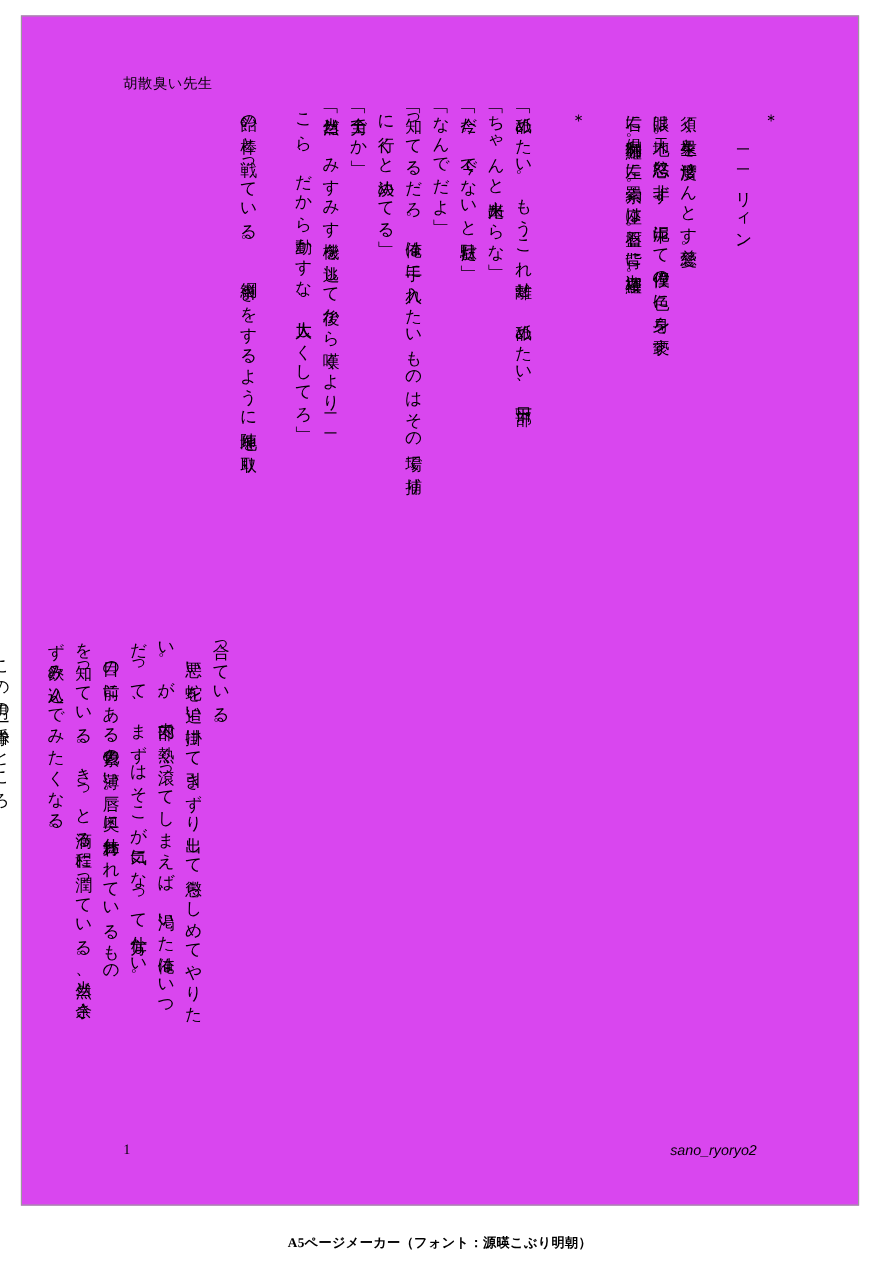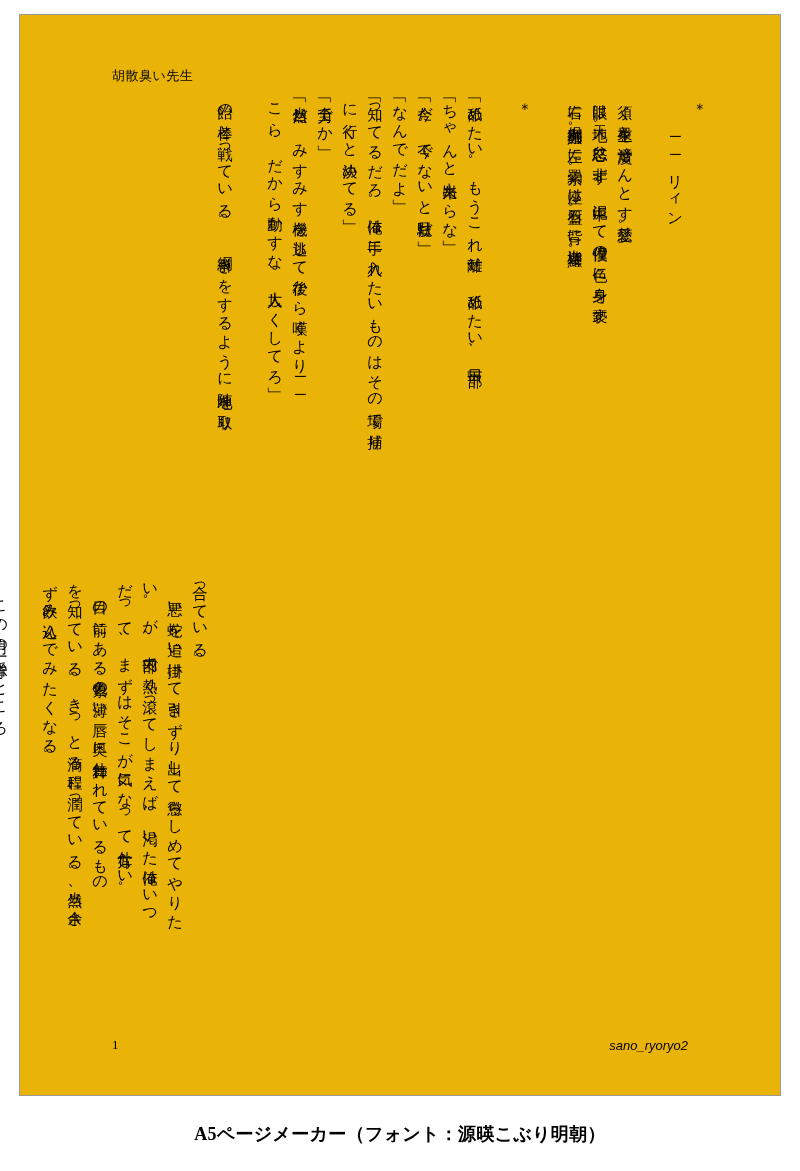--- a/index.html
+++ b/index.html
@@ -16,21 +16,21 @@
     overflow: hidden;
   }
 
   
   #page-card {
     position: absolute;
     left: 19px;
     top: 14px;
     width: 762px;
     height: 1082px;
-    background: #eab308;
+    background: #d946ef;
     border: 1px solid #9a9a9a;
     box-sizing: border-box;
   }
 
   
   #header-title {
     position: absolute;
     left: 92px;
     top: 52px;
     font-size: 13px;
@@ -91,21 +91,21 @@
     font-style: italic;
   }
 
   
   #bottom-caption {
     position: absolute;
     left: 0;
     right: 0;
     top: 1122px;
     text-align: center;
-    font-size: 18px;
+    font-size: 12px;
     font-weight: bold;
     letter-spacing: 0.3px;
   }
 </style>
 </head>
 <body>
 
 <div id="page-card">
 
   <div id="header-title">胡散臭い先生</div>

